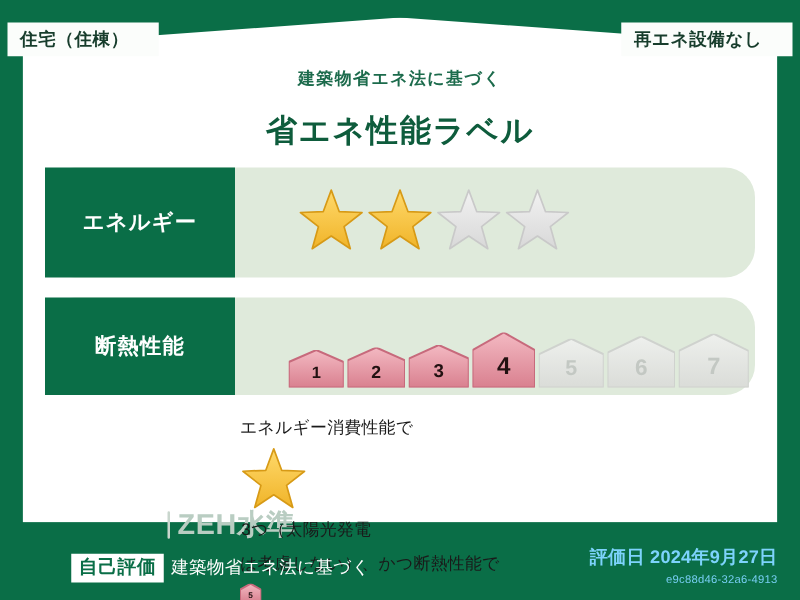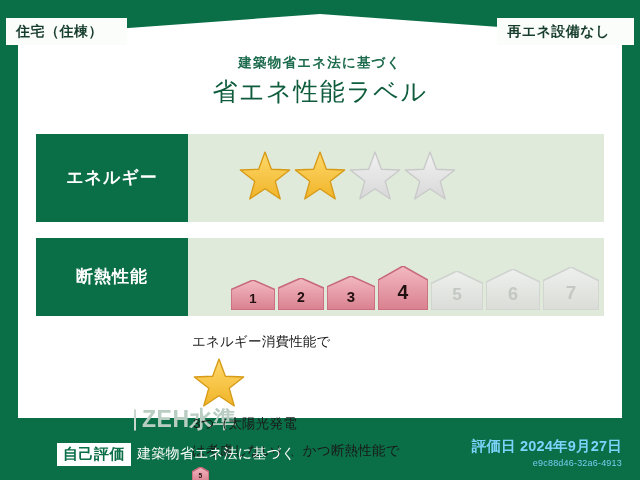--- a/index.html
+++ b/index.html
@@ -48,36 +48,37 @@
     text-align: center;
   }
   .subtitle {
     color: #1c6b4c;
     font-size: 13.5px;
     font-weight: bold;
     letter-spacing: 1.2px;
     line-height: 1.1;
   }
   .maintitle {
-    margin-top: 7px;
+    margin-top: 21px;
     color: #0e5c3c;
     font-size: 25px;
-    font-weight: normal;
+    font-weight: bold;
     letter-spacing: 1.5px;
     line-height: 1.1;
   }
 
   
   .row {
     position: absolute;
     left: 36px;
     width: 568px;
     display: flex;
     align-items: stretch;
     background: #dfeadb;
+    border-radius: 24px;
   }
   .row-label {
     width: 152px;
     flex: 0 0 152px;
     background: #0a6e47;
     color: #ffffff;
     font-size: 17px;
     font-weight: bold;
     letter-spacing: 1px;
     line-height: 1.35;

